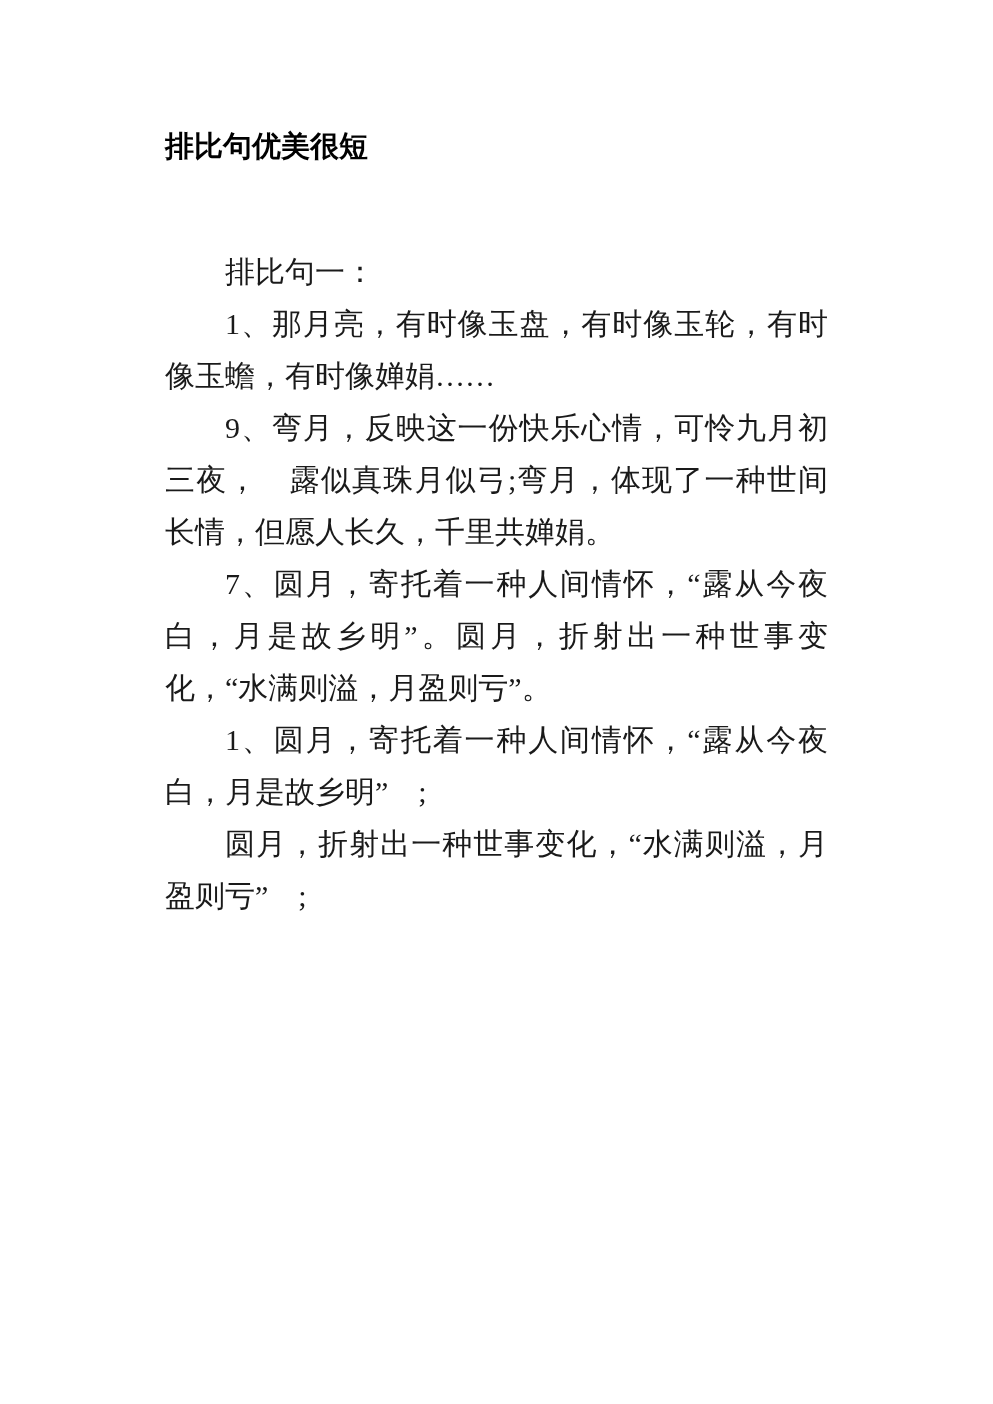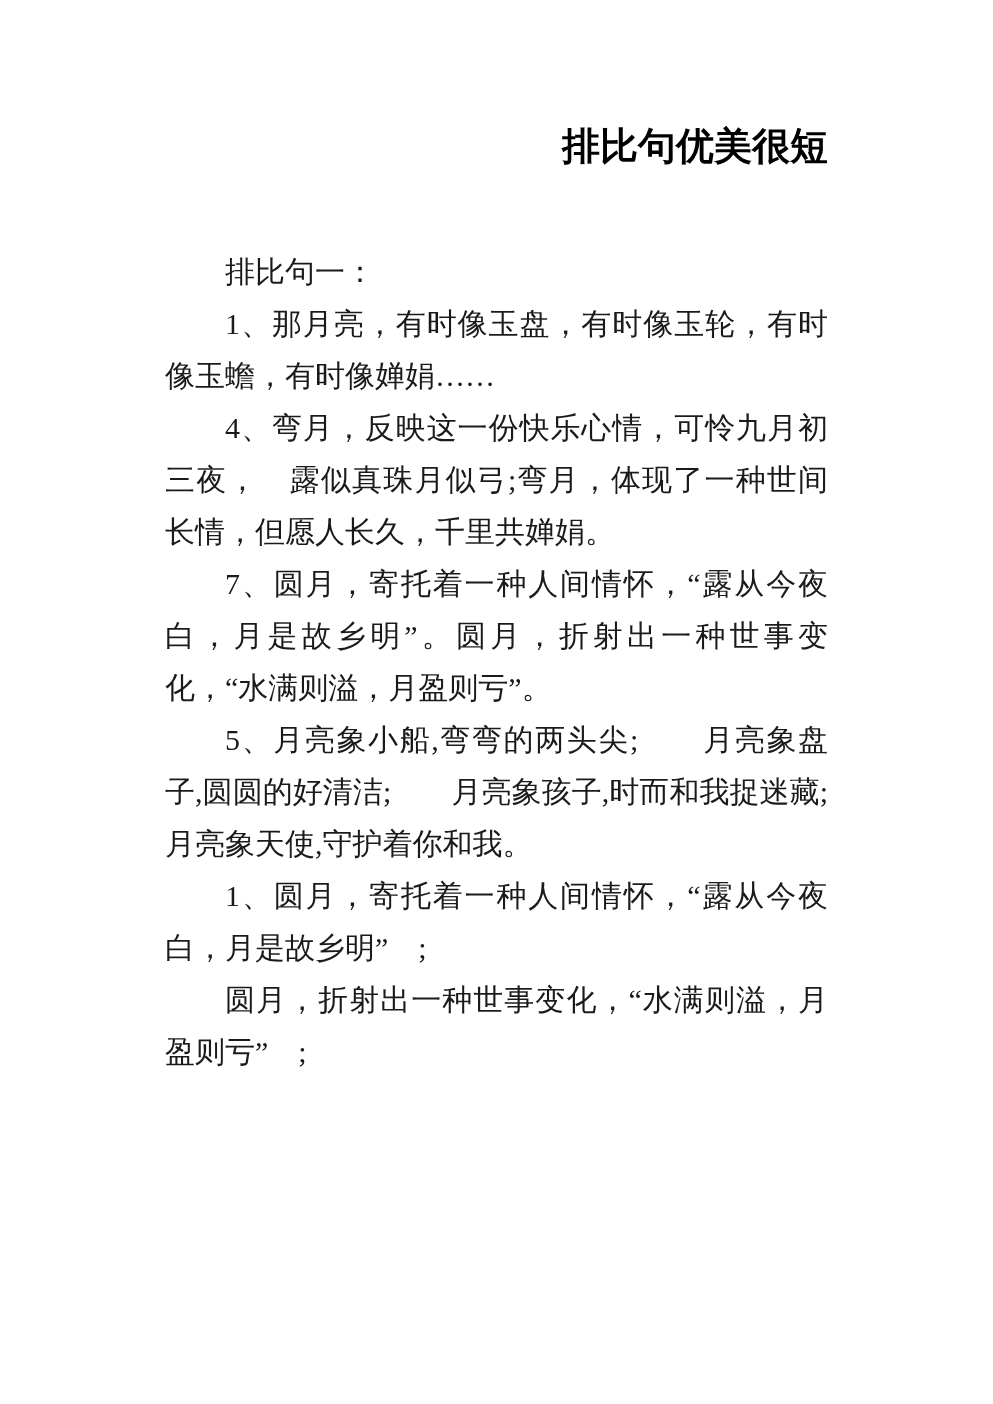--- a/index.html
+++ b/index.html
@@ -14,23 +14,23 @@
     background: #ffffff;
     box-sizing: border-box;
     padding: 0 165px;
     overflow: hidden;
   }
   .doc-title {
     margin: 124px 0 0 0;
     padding: 0;
     font-family: "Liberation Sans", "DejaVu Sans", sans-serif;
     font-weight: 700;
-    font-size: 38px;
+    font-size: 29px;
     line-height: 44px;
-    text-align: right;
+    text-align: left;
     color: #000000;
   }
   .doc-body {
     margin-top: 78px;
     font-family: "Liberation Serif", "DejaVu Serif", serif;
     font-size: 30px;
     line-height: 52px;
     color: #1a1a1a;
     text-align: justify;
   }
@@ -45,26 +45,25 @@
 
 <div class="page">
 
   <h1 class="doc-title">排比句优美很短</h1>
 
   <div class="doc-body">
     <p>排比句一：</p>
 
     <p>1、那月亮，有时像玉盘，有时像玉轮，有时像玉蟾，有时像婵娟……</p>
 
-    <p>4、弯月，反映这一份快乐心情，可怜九月初三夜，　露似真珠月似弓;弯月，体现了一种世间长情，但愿人长久，千里共婵娟。</p>
+    <p>9、弯月，反映这一份快乐心情，可怜九月初三夜，　露似真珠月似弓;弯月，体现了一种世间长情，但愿人长久，千里共婵娟。</p>
 
     <p>7、圆月，寄托着一种人间情怀，“露从今夜白，月是故乡明”。圆月，折射出一种世事变化，“水满则溢，月盈则亏”。</p>
 
 
-    <p>5、月亮象小船,弯弯的两头尖;　　月亮象盘子,圆圆的好清洁;　　月亮象孩子,时而和我捉迷藏;　　月亮象天使,守护着你和我。</p>
 
     <p>1、圆月，寄托着一种人间情怀，“露从今夜白，月是故乡明”　;</p>
 
     <p>圆月，折射出一种世事变化，“水满则溢，月盈则亏”　;</p>
 
   </div>
 
 </div>
 
 </body></html>

